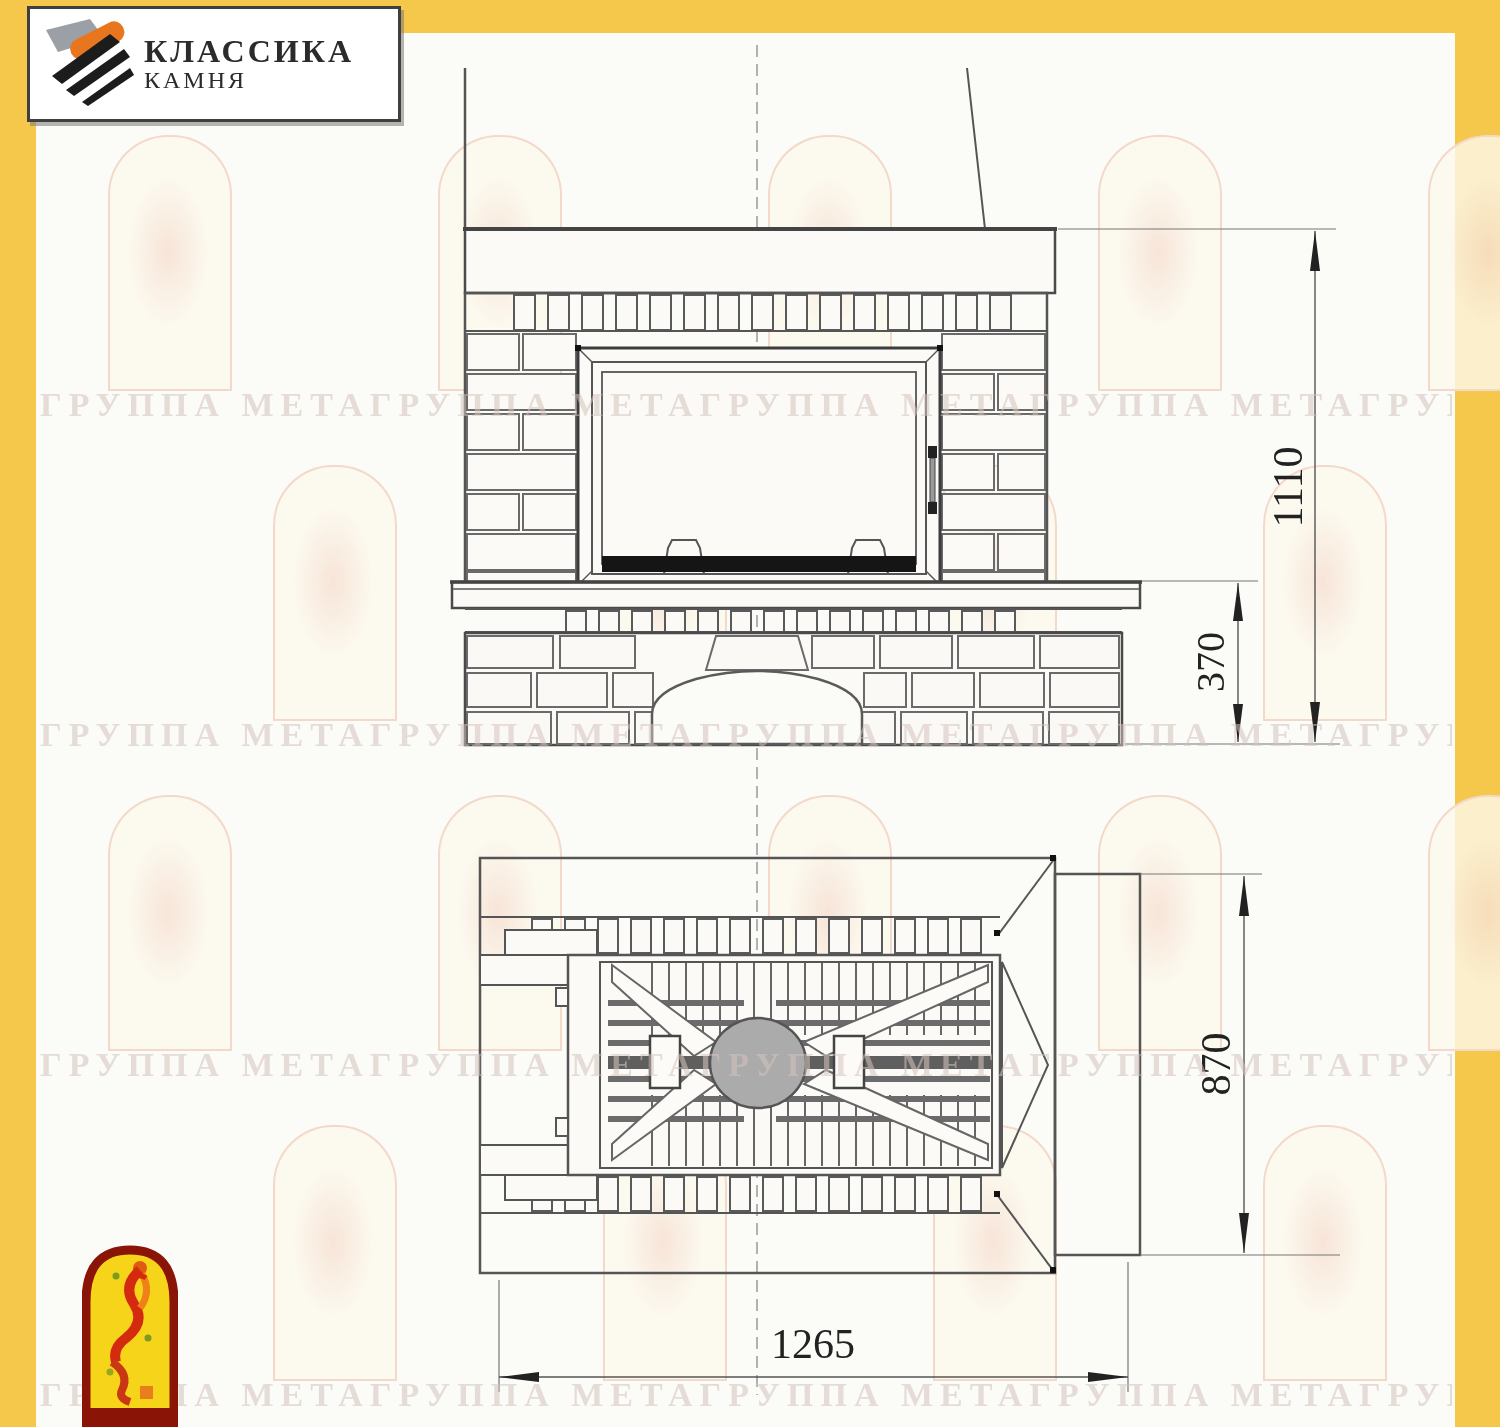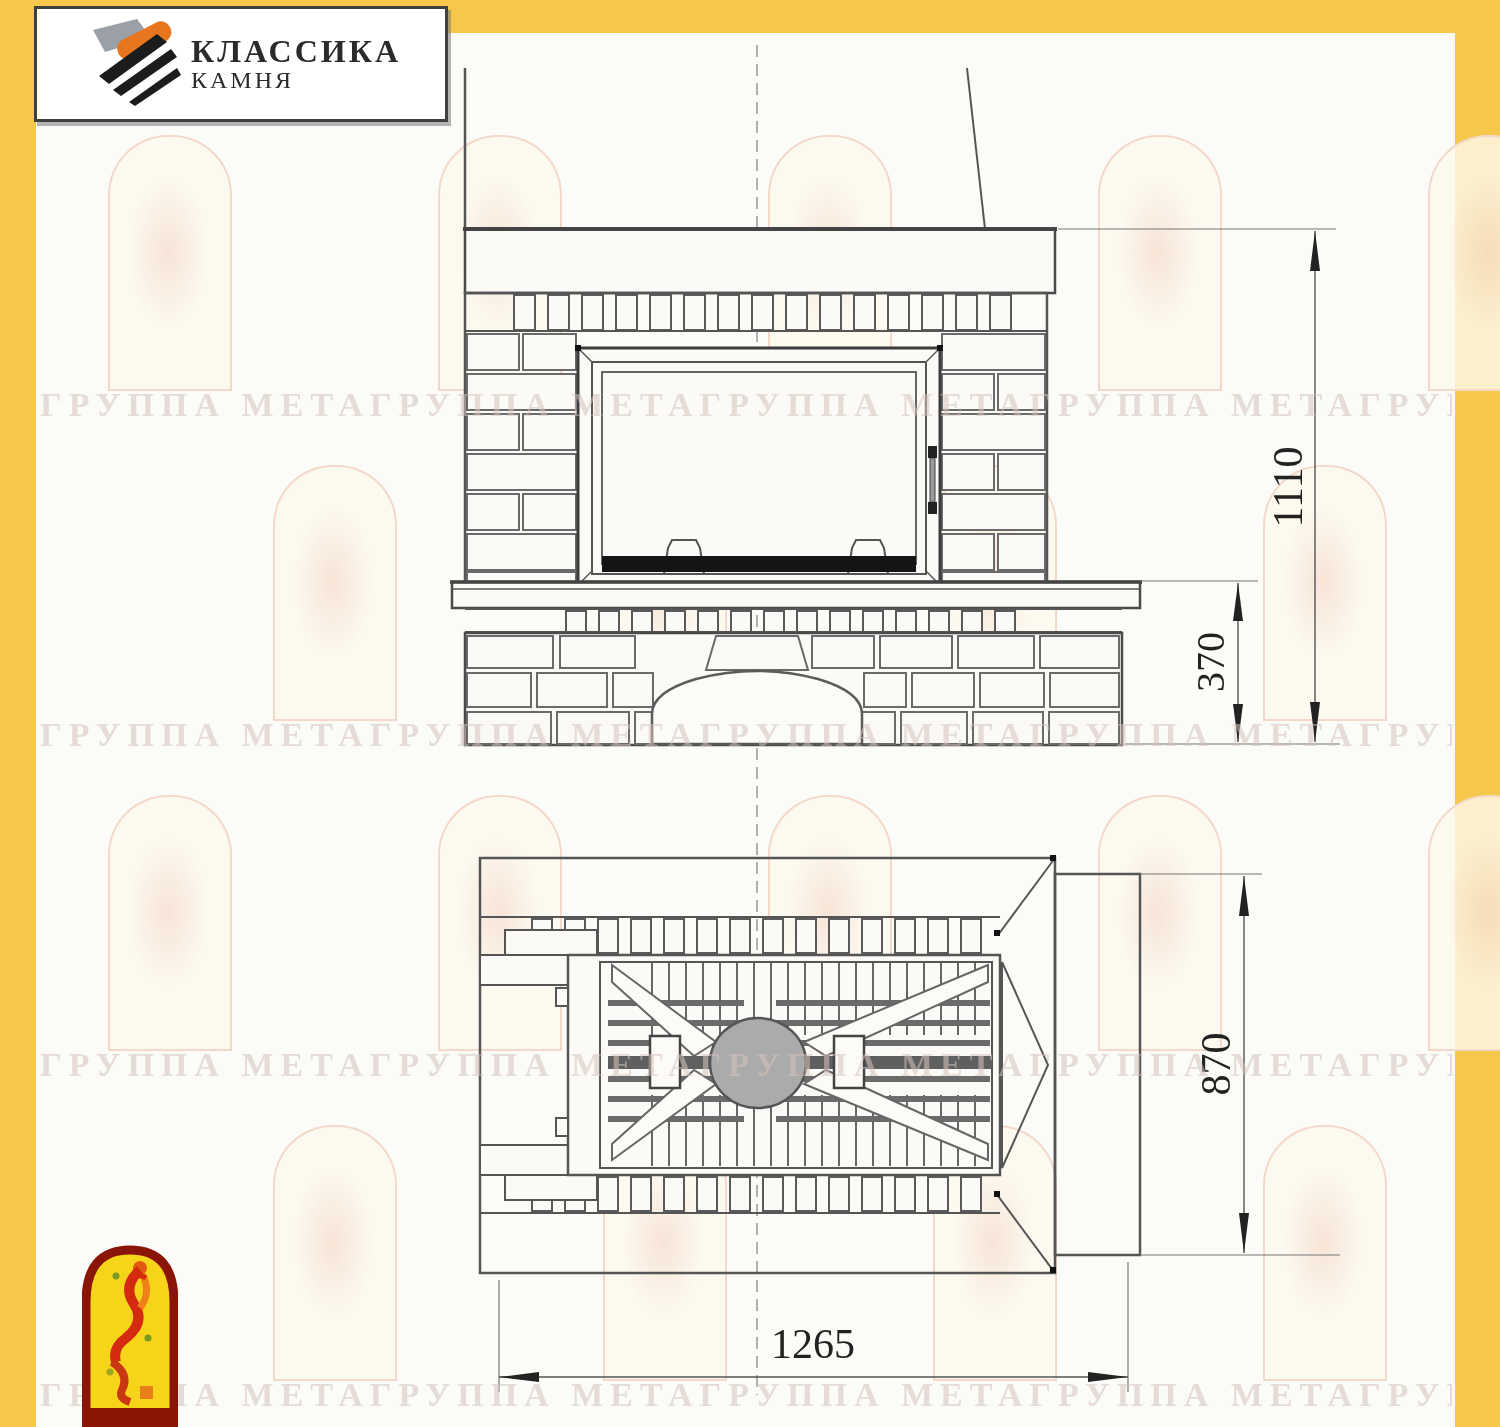--- a/index.html
+++ b/index.html
@@ -14,22 +14,22 @@
   .arch{position:absolute;width:120px;height:252px;border:2px solid rgba(243,216,200,0.95);
         border-radius:60px 60px 0 0;background:rgba(253,249,236,0.8);}
   .arch::after{content:"";position:absolute;left:18px;top:40px;width:80px;height:150px;
         background:radial-gradient(closest-side,rgba(222,120,90,0.16),rgba(222,120,90,0)); }
   
   .drawing{position:absolute;left:0;top:0;z-index:3;}
   
   .wm-row{position:absolute;left:40px;width:1412px;height:40px;overflow:hidden;white-space:nowrap;
         font-weight:bold;font-size:34px;letter-spacing:7px;color:rgba(214,195,188,0.55);z-index:4;pointer-events:none;}
   
-  .logo-box{position:absolute;left:34px;top:6px;width:368px;height:110px;background:#ffffff;
-        border:3px solid #3f3f3f;box-shadow:3px 4px 0 rgba(120,120,120,0.55);z-index:5;display:flex;align-items:center;padding-left:40px;}
+  .logo-box{position:absolute;left:27px;top:6px;width:368px;height:110px;background:#ffffff;
+        border:3px solid #3f3f3f;box-shadow:3px 4px 0 rgba(120,120,120,0.55);z-index:5;display:flex;align-items:center;}
   .logo-gfx{width:100px;height:96px;margin-left:8px;flex:0 0 auto;}
   .logo-text{margin-left:6px;line-height:1.02;color:#2b2b2b;}
   .logo-l1{font-size:32px;font-weight:bold;letter-spacing:3px;}
   .logo-l2{font-size:24px;font-weight:normal;letter-spacing:3px;}
   
   .title{position:absolute;left:118px;top:772px;font-size:40px;font-weight:bold;color:#1a1a1a;
         letter-spacing:2px;z-index:5;}
   
   .emblem{position:absolute;left:82px;top:1242px;width:96px;height:185px;z-index:5;}
 </style>

